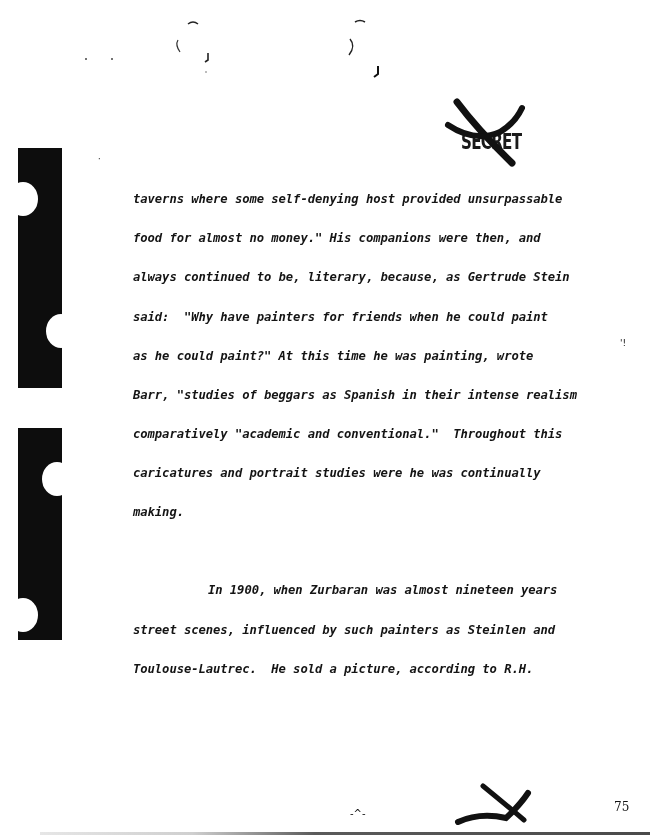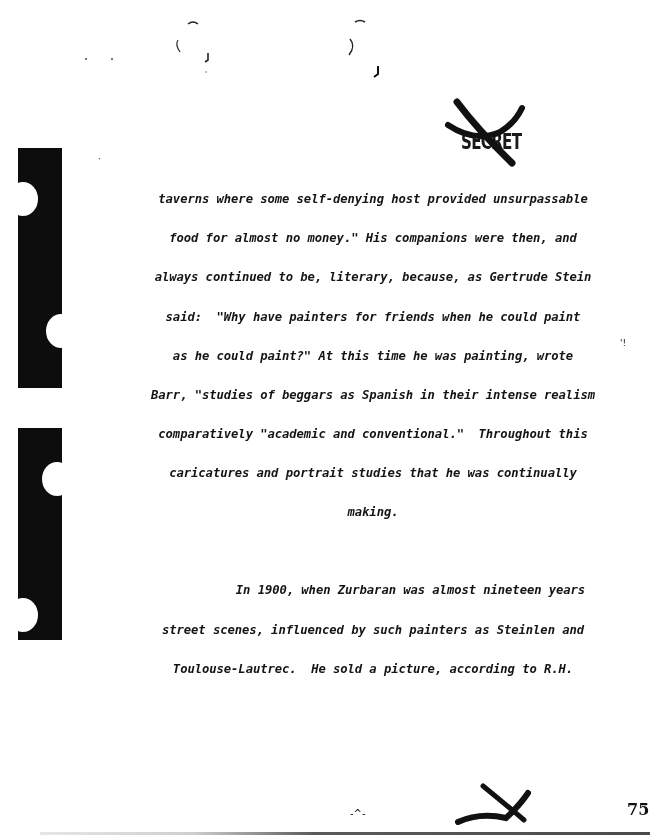--- a/index.html
+++ b/index.html
@@ -9,21 +9,21 @@
   }
   .page { position: absolute; left: 0; top: 0; width: 650px; height: 839px; background: #fff; }
   .mark { position: absolute; color: #111; font-family: "DejaVu Sans", sans-serif; }
   .strip { position: absolute; left: 18px; width: 44px; background: #0d0d0d; }
   .strip .hole { position: absolute; width: 30px; height: 34px; background: #fff; border-radius: 50%; }
   .body-text {
     position: absolute; left: 133px; top: 167px; width: 480px;
     font-family: "DejaVu Sans Mono", monospace; font-style: italic; font-weight: bold;
     font-size: 12.2px; line-height: 13.05px; color: #141414; letter-spacing: -0.06px;
   }
-  .para { margin: 0 0 13px 0; white-space: pre; text-align: center; }
+  .para { margin: 0 0 13px 0; white-space: pre; }
   .line { display: block; white-space: pre; }
   .indent { display: inline-block; width: 75px; }
   .stamp {
     position: absolute; left: 461px; top: 130px;
     font-family: "DejaVu Sans", sans-serif; font-weight: bold; font-size: 21px;
     letter-spacing: -1px; color: #1a1a1a; transform: scaleX(0.72); transform-origin: left;
   }
   .footer-line { position: absolute; left: 40px; top: 832px; width: 610px; height: 3px;
     background: linear-gradient(to right, #e6e6e6 0%, #cfcfcf 25%, #5a5a5a 45%, #4a4a4a 100%); }
   svg { position: absolute; overflow: visible; }
@@ -65,21 +65,21 @@
 
   <div class="body-text">
     <div class="para">
       <span class="line">taverns where some self-denying host provided unsurpassable</span>
       <span class="line">food for almost no money." His companions were then, and</span>
       <span class="line">always continued to be, literary, because, as Gertrude Stein</span>
       <span class="line">said:  "Why have painters for friends when he could paint</span>
       <span class="line">as he could paint?" At this time he was painting, wrote</span>
       <span class="line">Barr, "studies of beggars as Spanish in their intense realism</span>
       <span class="line">comparatively "academic and conventional."  Throughout this</span>
-      <span class="line">caricatures and portrait studies that he was continually</span>
+      <span class="line">caricatures and portrait studies were he was continually</span>
       <span class="line">making.</span>
     </div>
     <div class="para">
       <span class="line"><span class="indent"></span><span>In 1900, when Zurbaran was almost nineteen years</span></span>
       <span class="line">street scenes, influenced by such painters as Steinlen and</span>
       <span class="line">Toulouse-Lautrec.  He sold a picture, according to R.H.</span>
       
       
       
       
@@ -87,15 +87,15 @@
       
     </div>
 
   </div>
 
   <div class="mark" style="left:350px;top:808px;font-size:10px;">-^-</div>
   <svg width="650" height="839" style="left:0;top:0">
     <path d="M483 786 Q505 804 524 820" stroke="#111" stroke-width="5" stroke-linecap="round" fill="none"></path>
     <path d="M458 822 Q480 812 506 818 Q520 805 528 793" stroke="#111" stroke-width="6" stroke-linecap="round" fill="none"></path>
   </svg>
-  <div class="mark" style="left:627px;top:800px;font-size:16px;font-family:'DejaVu Serif',serif;font-weight:bold;">75</div>
+  <div class="mark" style="left:614px;top:800px;font-size:12px;font-family:'DejaVu Serif',serif;">75</div>
   <div class="footer-line"></div>
 </div>
 
 </body></html>

